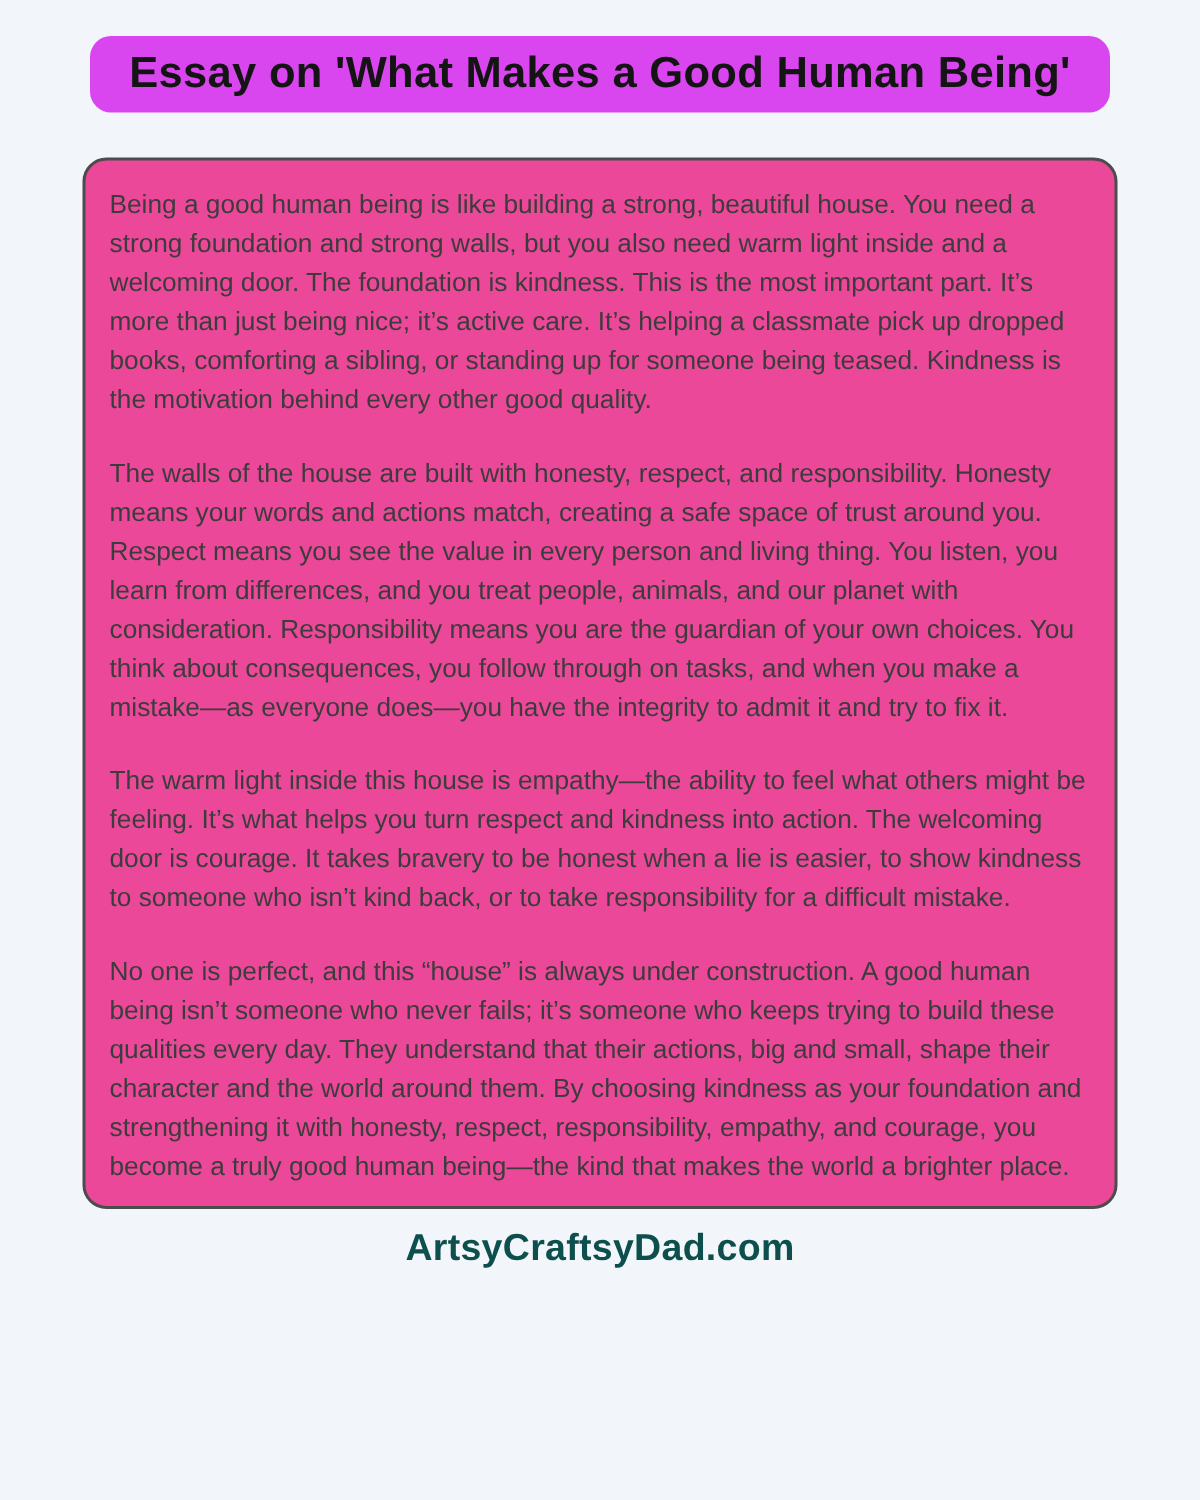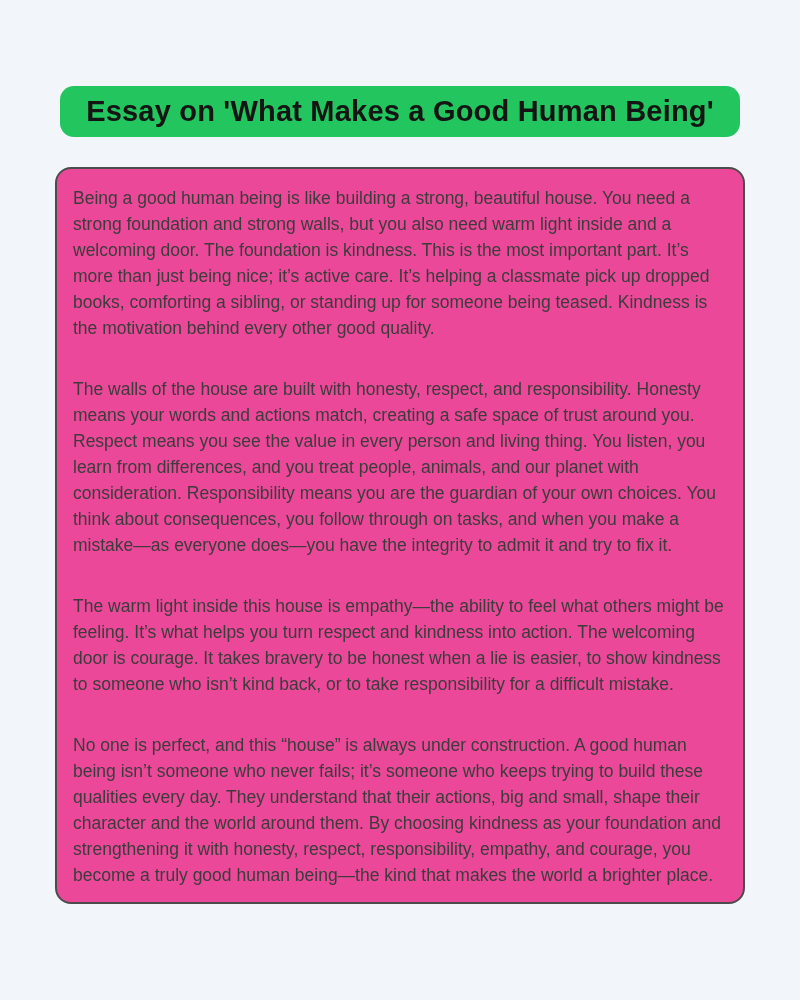--- a/index.html
+++ b/index.html
@@ -11,22 +11,22 @@
   }
   .page {
     width: 800px;
     height: 1000px;
     display: flex;
     flex-direction: column;
     align-items: center;
     overflow: hidden;
   }
   .title-banner {
-    margin-top: 86px;
-    background: #22c55e;
+    margin-top: 24px;
+    background: #d946ef;
     border-radius: 14px;
     padding: 9px 26px;
     max-width: 700px;
   }
   .title-banner .title-text {
     font-size: 29px;
     font-weight: bold;
     color: #141414;
     letter-spacing: 0.2px;
     white-space: nowrap;
@@ -39,21 +39,21 @@
     border-radius: 16px;
     padding: 16px 16px 14px 16px;
   }
   .essay-box p {
     font-size: 17.5px;
     line-height: 26px;
     color: #3C3C3C;
     font-weight: 400;
   }
   .essay-box p + p {
-    margin-top: 35px;
+    margin-top: 23px;
   }
   .footer {
     margin-top: 12px;
     font-size: 25px;
     font-weight: bold;
     color: #0C4F4C;
     letter-spacing: 0.2px;
   }
 </style>
 </head>
@@ -65,14 +65,15 @@
     <span class="title-text">Essay on 'What Makes a Good Human Being'</span>
   </div>
 
   <div class="essay-box">
     <p>Being a good human being is like building a strong, beautiful house. You need a strong foundation and strong walls, but you also need warm light inside and a welcoming door. The foundation is kindness. This is the most important part. It’s more than just being nice; it’s active care. It’s helping a classmate pick up dropped books, comforting a sibling, or standing up for someone being teased. Kindness is the motivation behind every other good quality.</p>
     <p>The walls of the house are built with honesty, respect, and responsibility. Honesty means your words and actions match, creating a safe space of trust around you. Respect means you see the value in every person and living thing. You listen, you learn from differences, and you treat people, animals, and our planet with consideration. Responsibility means you are the guardian of your own choices. You think about consequences, you follow through on tasks, and when you make a mistake—as everyone does—you have the integrity to admit it and try to fix it.</p>
     <p>The warm light inside this house is empathy—the ability to feel what others might be feeling. It’s what helps you turn respect and kindness into action. The welcoming door is courage. It takes bravery to be honest when a lie is easier, to show kindness to someone who isn’t kind back, or to take responsibility for a difficult mistake.</p>
     <p>No one is perfect, and this “house” is always under construction. A good human being isn’t someone who never fails; it’s someone who keeps trying to build these qualities every day. They understand that their actions, big and small, shape their character and the world around them. By choosing kindness as your foundation and strengthening it with honesty, respect, responsibility, empathy, and courage, you become a truly good human being—the kind that makes the world a brighter place.</p>
   </div>
 
+  <div class="footer">ArtsyCraftsyDad.com</div>
 
 </div>
 
 </body></html>

